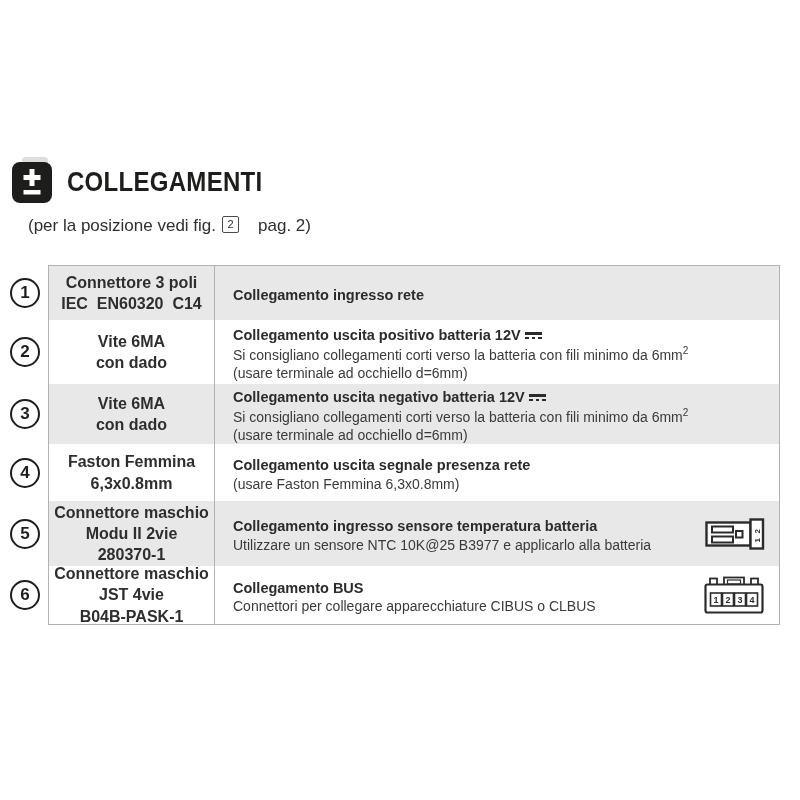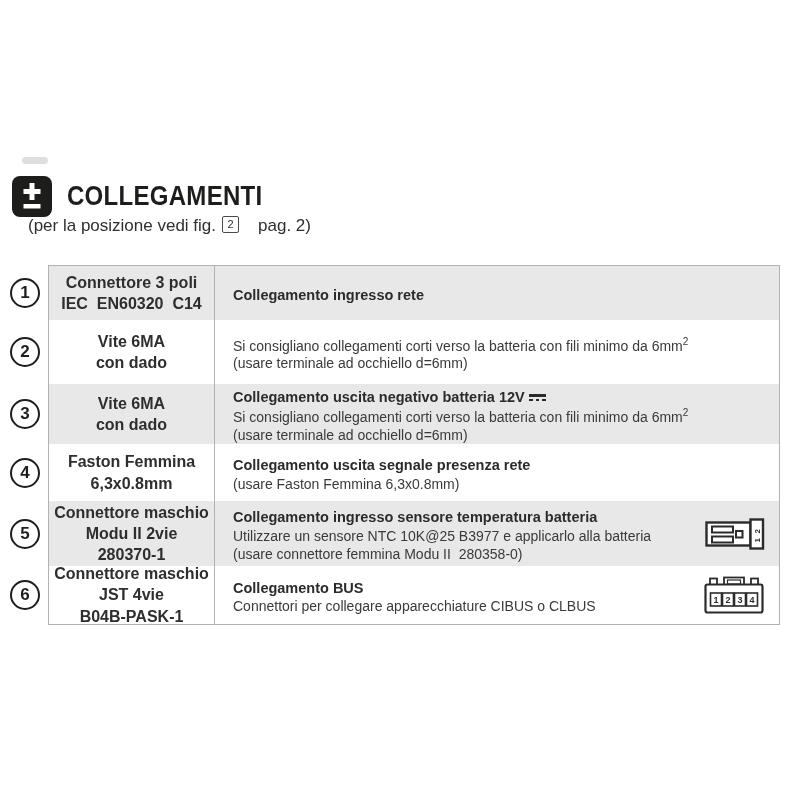--- a/index.html
+++ b/index.html
@@ -10,21 +10,21 @@
     overflow: hidden;
     position: relative;
     -webkit-font-smoothing: antialiased;
   }
   .ghost-bar {
     position: absolute; left: 22px; top: 157px;
     width: 26px; height: 7px;
     background: #dedede; border-radius: 4px;
   }
   .header-row {
-    position: absolute; left: 12px; top: 176px;
+    position: absolute; left: 12px; top: 162px;
     display: flex; align-items: center; gap: 15px;
   }
   .pm-icon { width: 40px; height: 41px; display: block; }
   .page-title {
     font-size: 27px; font-weight: bold; color: #1d1d1b;
     letter-spacing: 0.3px;
     transform: scaleX(0.89); transform-origin: left center;
     white-space: nowrap;
   }
   .subtitle {
@@ -130,20 +130,21 @@
     </div>
   </div>
 
   <div class="t-row" style="height:64px;">
     <div class="num-badge">2</div>
     <div class="cell-conn">
       <div>Vite 6MA</div>
       <div>con dado</div>
     </div>
     <div class="cell-desc">
+      <div class="desc-title"><span>Collegamento uscita positivo batteria 12V</span><span class="dc-icon"></span></div>
       <div class="desc-line"><span>Si consigliano collegamenti corti verso la batteria con fili minimo da 6mm</span><span class="sup">2</span></div>
       <div class="desc-line">(usare terminale ad occhiello d=6mm)</div>
     </div>
   </div>
 
   <div class="t-row gray" style="height:60px;">
     <div class="num-badge">3</div>
     <div class="cell-conn">
       <div>Vite 6MA</div>
       <div>con dado</div>
@@ -170,21 +171,20 @@
   <div class="t-row gray" style="height:65px;">
     <div class="num-badge">5</div>
     <div class="cell-conn">
       <div>Connettore maschio</div>
       <div>Modu II 2vie</div>
       <div>280370-1</div>
     </div>
     <div class="cell-desc">
       <div class="desc-title">Collegamento ingresso sensore temperatura batteria</div>
       <div class="desc-line">Utilizzare un sensore NTC 10K@25 B3977 e applicarlo alla batteria</div>
-      <div class="desc-line">(usare connettore femmina Modu II  280358-0)</div>
     </div>
     <svg class="row-icon" width="60" height="32" viewBox="0 0 60 32" xmlns="http://www.w3.org/2000/svg">
       <rect x="1.5" y="4.5" width="44" height="23" fill="#ffffff" stroke="#2b2b2b" stroke-width="2.4"></rect>
       <rect x="45.5" y="1.5" width="12.5" height="29" fill="#ffffff" stroke="#2b2b2b" stroke-width="2.4"></rect>
       <rect x="7" y="8.5" width="21" height="6" fill="#ffffff" stroke="#2b2b2b" stroke-width="2"></rect>
       <rect x="7" y="18.5" width="21" height="6" fill="#ffffff" stroke="#2b2b2b" stroke-width="2"></rect>
       <rect x="31" y="13" width="6.5" height="6.5" fill="#ffffff" stroke="#2b2b2b" stroke-width="2"></rect>
       <text transform="translate(54.5 24.5) rotate(-90)" font-size="8" font-weight="bold" fill="#2b2b2b" font-family="Liberation Sans, sans-serif">1</text>
       <text transform="translate(54.5 15.5) rotate(-90)" font-size="8" font-weight="bold" fill="#2b2b2b" font-family="Liberation Sans, sans-serif">2</text>
     </svg>

